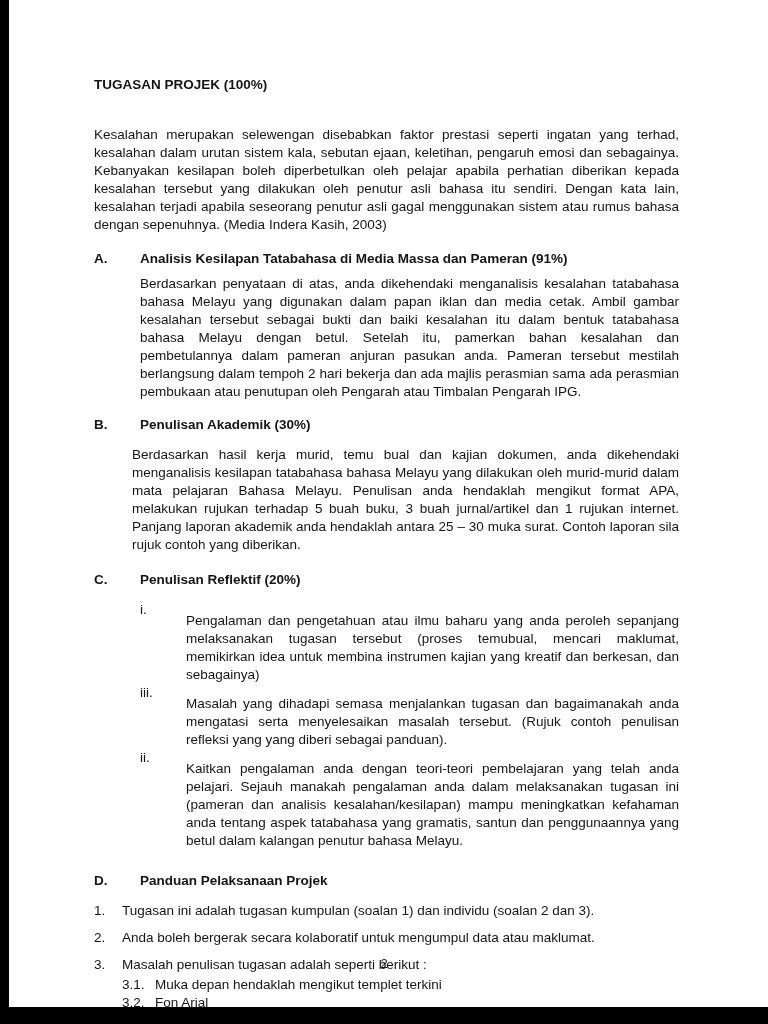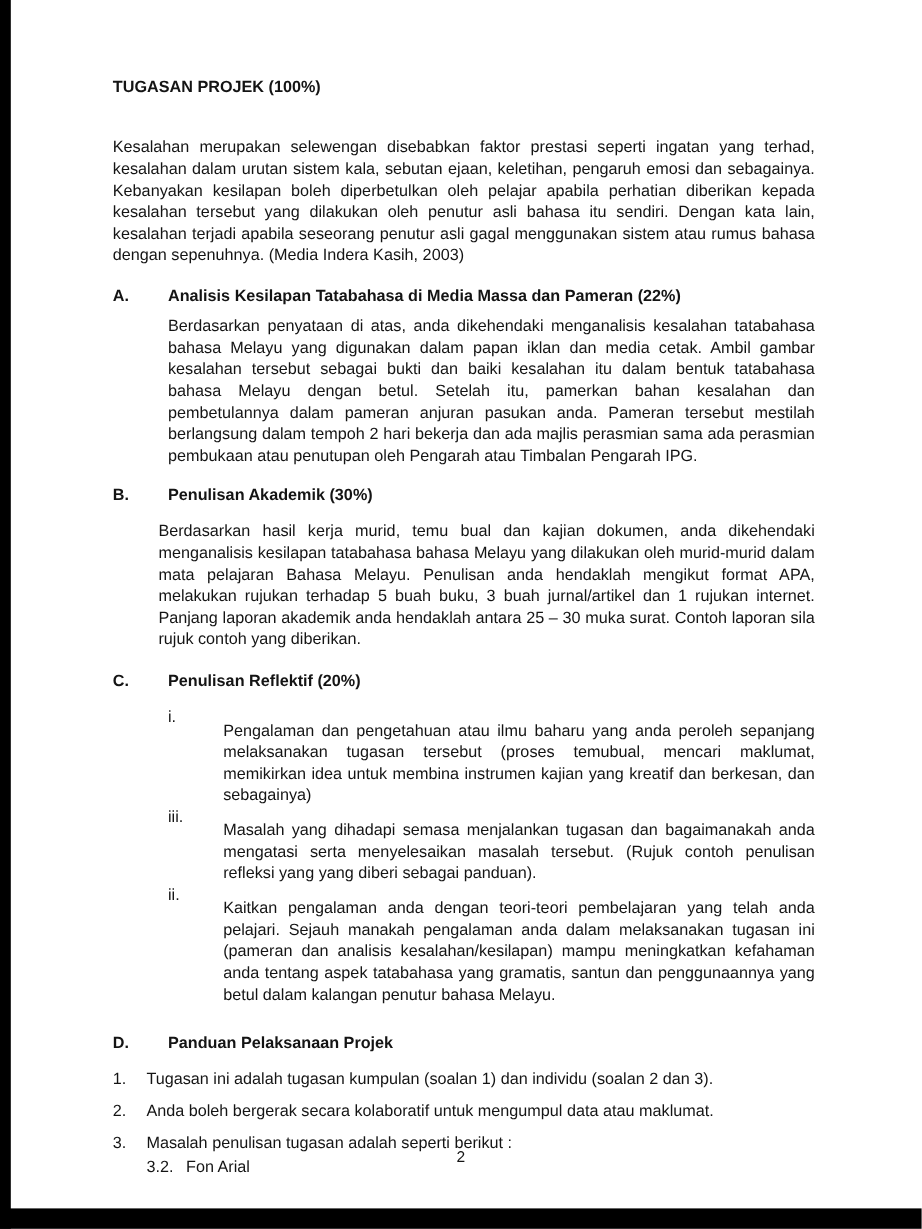--- a/index.html
+++ b/index.html
@@ -14,21 +14,21 @@
   .scan-edge-left {
     position: absolute; left: 0; top: 0;
     width: 9px; height: 1024px; background: #000;
   }
   .scan-edge-bottom {
     position: absolute; left: 0; top: 1007px;
     width: 768px; height: 17px; background: #000;
   }
   .doc {
     position: absolute;
-    left: 94px; top: 64px;
+    left: 94px; top: 76px;
     width: 585px;
     font-size: 13.5px;
     line-height: 18px;
   }
   .doc-title {
     font-size: 13.5px;
     font-weight: bold;
     margin-bottom: 14px;
   }
   .para {
@@ -86,21 +86,21 @@
 <div class="scan-edge-bottom"></div>
 
 <div class="doc">
 
   <div class="doc-title">TUGASAN PROJEK (100%)</div>
 
   <p class="para">Kesalahan merupakan selewengan disebabkan faktor prestasi seperti ingatan yang terhad, kesalahan dalam urutan sistem kala, sebutan ejaan, keletihan, pengaruh emosi dan sebagainya. Kebanyakan kesilapan boleh diperbetulkan oleh pelajar apabila perhatian diberikan kepada kesalahan tersebut yang dilakukan oleh penutur asli bahasa itu sendiri. Dengan kata lain, kesalahan terjadi apabila seseorang penutur asli gagal menggunakan sistem atau rumus bahasa dengan sepenuhnya. (Media Indera Kasih, 2003)</p>
 
   <div class="sec-head">
     <span class="letter">A.</span>
-    <span class="head">Analisis Kesilapan Tatabahasa di Media Massa dan Pameran (22%)</span>
+    <span class="head">Analisis Kesilapan Tatabahasa di Media Massa dan Pameran (91%)</span>
   </div>
   <p class="sec-body">Berdasarkan penyataan di atas, anda dikehendaki menganalisis kesalahan tatabahasa bahasa Melayu yang digunakan dalam papan iklan dan media cetak. Ambil gambar kesalahan tersebut sebagai bukti dan baiki kesalahan itu dalam bentuk tatabahasa bahasa Melayu dengan betul.  Setelah itu, pamerkan bahan kesalahan dan pembetulannya dalam pameran anjuran pasukan anda.  Pameran tersebut mestilah berlangsung dalam tempoh 2 hari bekerja dan ada majlis perasmian sama ada perasmian pembukaan atau penutupan oleh Pengarah atau Timbalan Pengarah IPG.</p>
 
   <div class="sec-head mb-head">
     <span class="letter">B.</span>
     <span class="head">Penulisan Akademik (30%)</span>
   </div>
   <p class="sec-body gap-lg">Berdasarkan hasil kerja murid, temu bual dan kajian dokumen, anda dikehendaki menganalisis kesilapan tatabahasa bahasa Melayu yang dilakukan oleh murid-murid dalam mata pelajaran Bahasa Melayu.  Penulisan anda hendaklah mengikut format APA, melakukan rujukan terhadap 5 buah buku, 3 buah jurnal/artikel dan 1 rujukan internet.  Panjang laporan akademik anda hendaklah antara 25 – 30 muka surat. Contoh laporan sila rujuk contoh yang diberikan.</p>
 
   <div class="sec-head mb-head">
@@ -135,19 +135,23 @@
   <div class="num-item">
     <span class="nnum">2.</span>
     <span class="ntext">Anda boleh bergerak secara kolaboratif untuk mengumpul data atau  maklumat.</span>
   </div>
   <div class="num-item tight">
     <span class="nnum">3.</span>
     <span class="ntext">Masalah penulisan tugasan adalah seperti berikut :</span>
   </div>
 
   <div class="sub-item">
+    <span class="snum">3.1.</span>
+    <span class="stext">Muka depan hendaklah mengikut templet terkini</span>
+  </div>
+  <div class="sub-item">
     <span class="snum">3.2.</span>
     <span class="stext">Fon Arial</span>
   </div>
 
 </div>
 
 <div class="page-number">2</div>
 
 </body></html>

